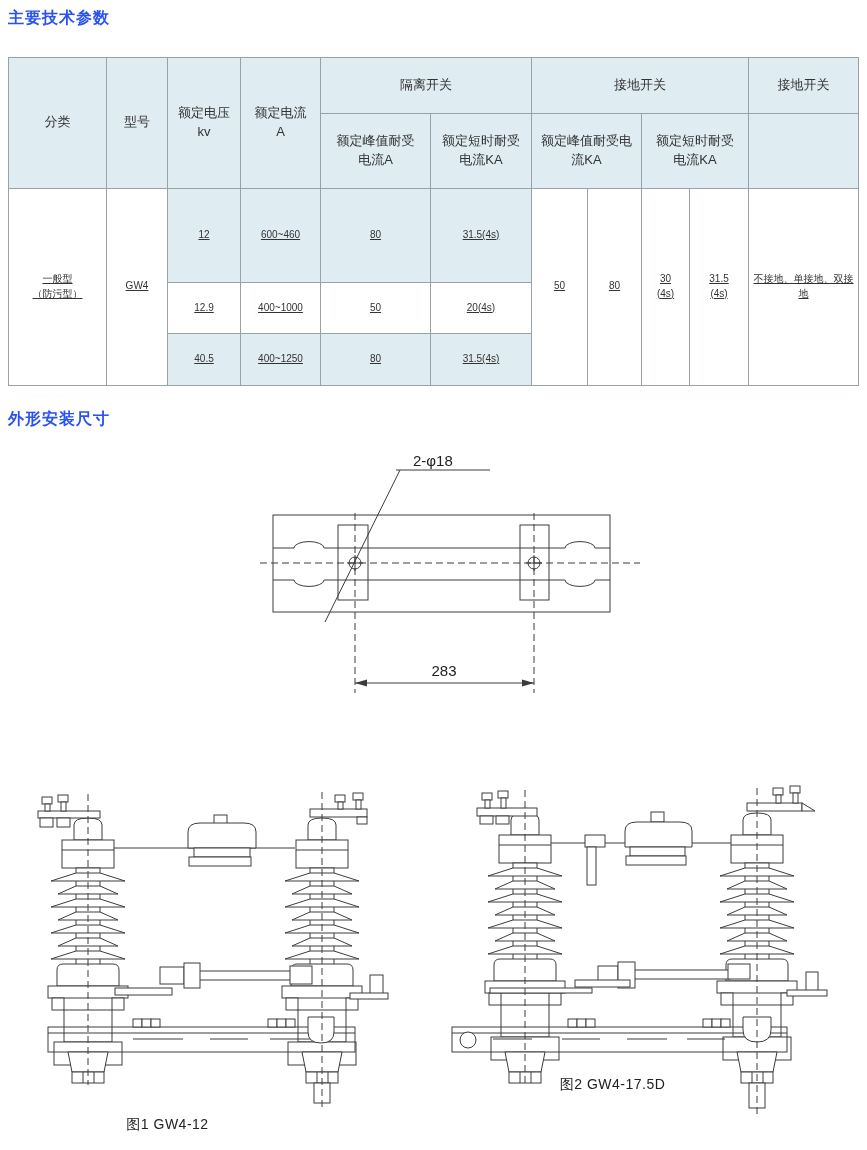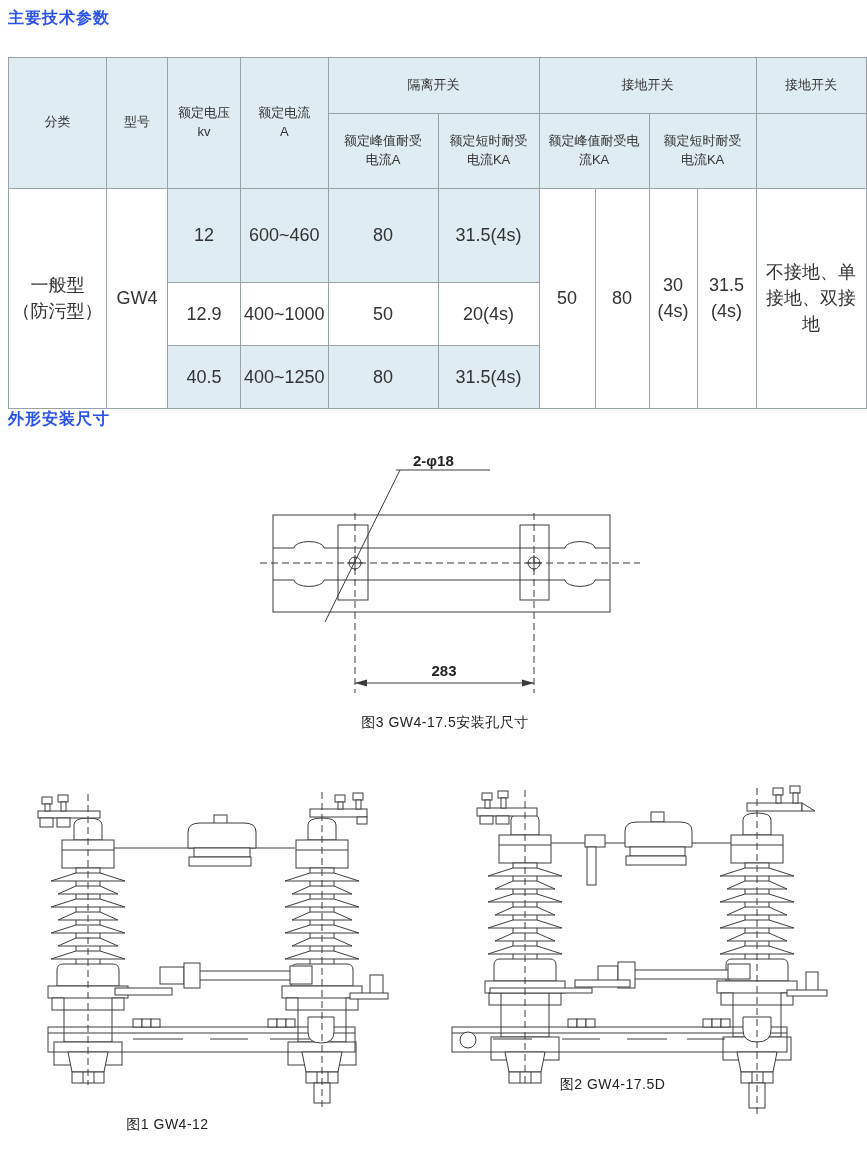--- a/index.html
+++ b/index.html
@@ -5,25 +5,25 @@
   html,body{margin:0;padding:0;background:#fff;}
   .page{position:relative;width:867px;height:1150px;background:#fff;overflow:hidden;
         font-family:"Liberation Sans","DejaVu Sans",sans-serif;color:#333;}
   .sec-title{position:absolute;left:8px;font-size:16px;font-weight:bold;color:#2952ee;letter-spacing:1px;}
   #title-params{top:8px;}
   #title-dims{top:371px;margin-top:38px;}
 
   table.spec{position:absolute;left:8px;top:57px;border-collapse:collapse;table-layout:fixed;}
   table.spec td{border:1px solid #97a3a7;text-align:center;vertical-align:middle;
                 font-size:13px;line-height:1.45;padding:18px 3px;color:#333;}
-  table.spec td.val{font-size:18px;}
+  table.spec td.val{font-size:10px;text-decoration:underline;}
   td.blue{background:#dfecf1;}
   .pre{white-space:pre-line;}
 
-  .fig{position:absolute;font-weight:bold;}
+  .fig{position:absolute;}
   .fig svg{display:block;}
   .caption{position:absolute;font-size:14px;color:#222;text-align:center;letter-spacing:0.5px;}
   #cap3{left:315px;top:714px;width:260px;}
   #cap1{left:95px;top:1116px;width:145px;}
   #cap2{left:535px;top:1076px;width:155px;}
 
   .draw{stroke:#3c3c3c;stroke-width:1;fill:none;}
   .wfill{stroke:#3c3c3c;stroke-width:1;fill:#ffffff;}
   .dash{stroke:#3c3c3c;stroke-width:1;fill:none;stroke-dasharray:7 4;}
   .dimtxt{font-family:"Liberation Sans","DejaVu Sans",sans-serif;font-size:15px;fill:#222;stroke:none;}
@@ -126,21 +126,20 @@
       <text class="dimtxt" x="173" y="36">2-φ18</text>
       <path class="draw" d="M156 40 H250"></path>
       <path class="draw" d="M160 40 L85 192"></path>
 
       <path class="draw" d="M115 253 H294"></path>
       <polygon fill="#3c3c3c" points="115,253 127,249.5 127,256.5"></polygon>
       <polygon fill="#3c3c3c" points="294,253 282,249.5 282,256.5"></polygon>
       <text class="dimtxt" x="204" y="246" text-anchor="middle">283</text>
     </svg>
   </div>
-  <div class="caption" id="cap3">图3 GW4-17.5安装孔尺寸</div>
 
   <svg width="0" height="0" style="position:absolute" aria-hidden="true">
     <defs>
       <g id="inscol" stroke="#3c3c3c" stroke-width="1" fill="#fff">
         <path d="M-14 22 L-14 7 Q-14 0 0 0 Q14 0 14 7 L14 22 Z"></path>
         <rect x="-26" y="22" width="52" height="28"></rect>
         <path d="M-26 32 H26" fill="none"></path>
         <rect x="-12" y="50" width="24" height="98"></rect>
         <polygon points="-12,55 12,55 37,63 -37,63"></polygon>
         <polygon points="-12,68 12,68 30,76 -30,76"></polygon>

